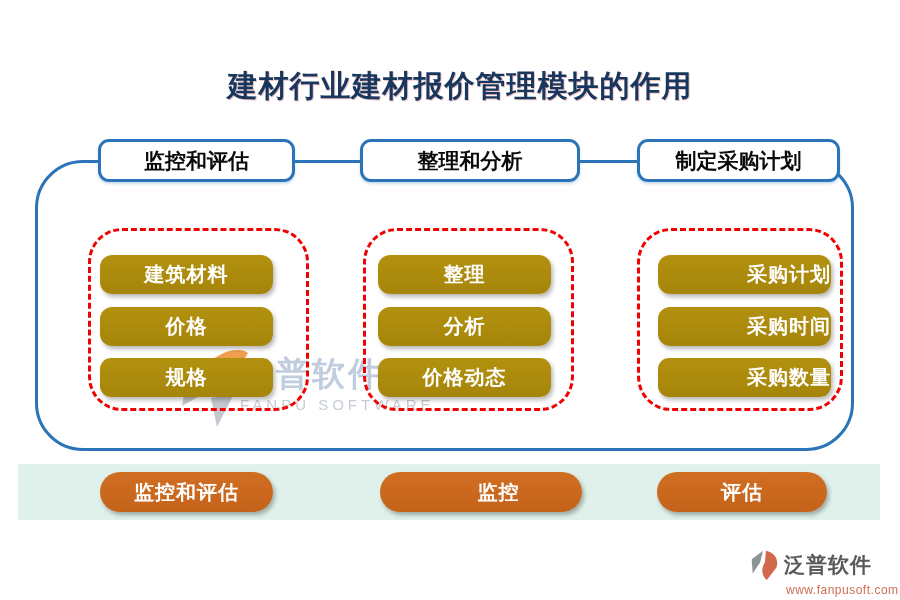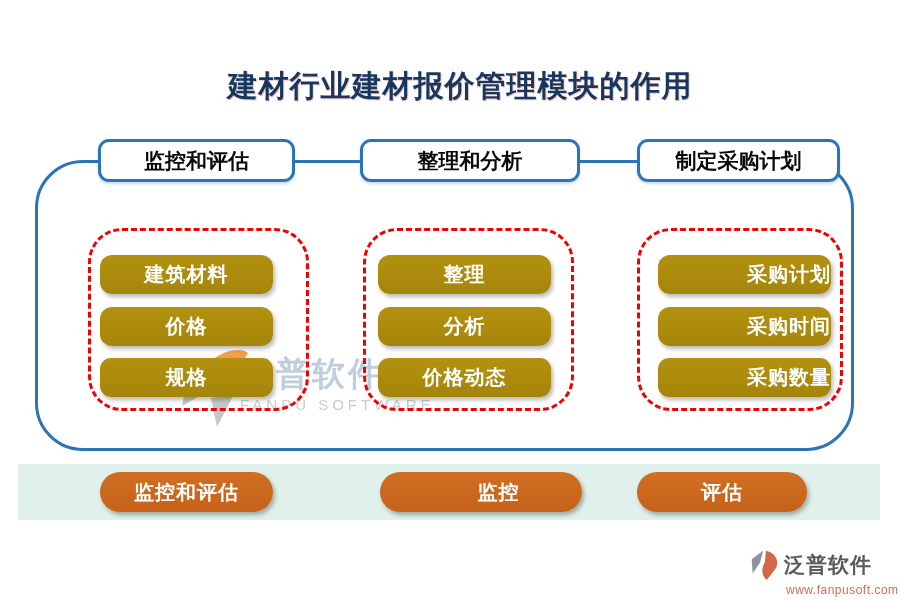--- a/index.html
+++ b/index.html
@@ -78,21 +78,21 @@
   .orange-btn {
     position:absolute; top:8px; height:40px;
     background:linear-gradient(#D06F22,#C4621A);
     border-radius:20px; color:#ffffff;
     display:flex; align-items:center; justify-content:center;
     font-size:20px; font-weight:bold; letter-spacing:1px;
     box-shadow:2px 3px 4px rgba(0,0,0,0.30);
   }
   .ob1 { left:82px;  width:173px; }
   .ob2 { left:362px; width:202px;padding-left:35px; }
-  .ob3 { left:619px; width:170px; }
+  .ob3 { left:639px; width:170px; }
 
   
   .footer-logo { position:absolute; left:747px; top:548px; z-index:4; }
   .fl-row { display:flex; align-items:center; }
   .fl-row svg { display:block; margin-right:3px; }
   .fl-brand { font-size:21px; font-weight:bold; color:#595959; letter-spacing:1px; }
   .fl-url { font-size:12px; color:#CE6E52; letter-spacing:0.5px; margin-top:1px; margin-left:39px;
             font-family:"Liberation Sans","DejaVu Sans",sans-serif; }
 </style>
 </head>

